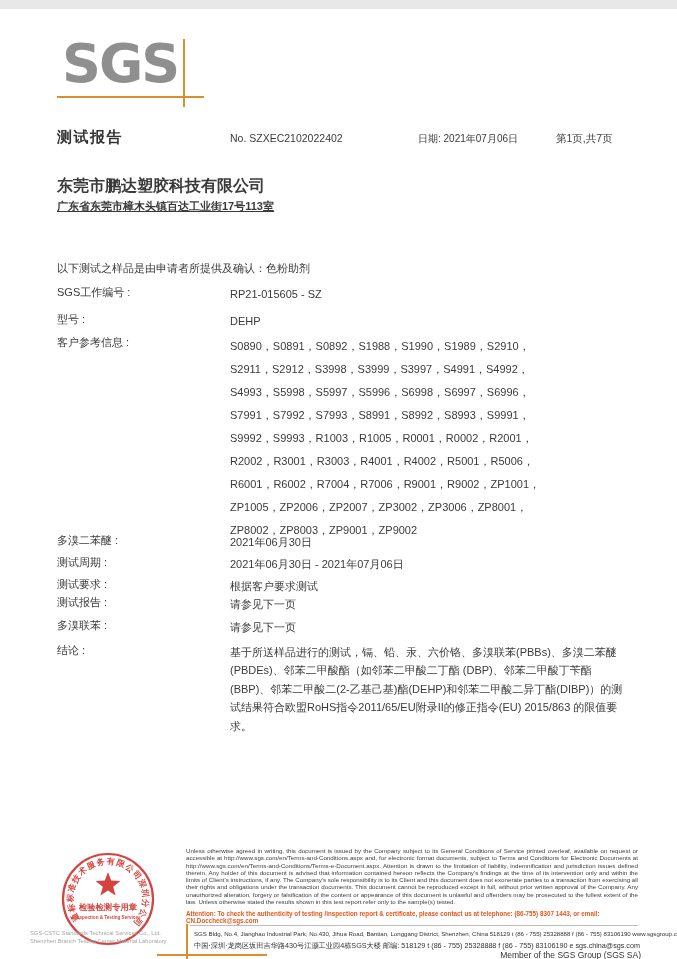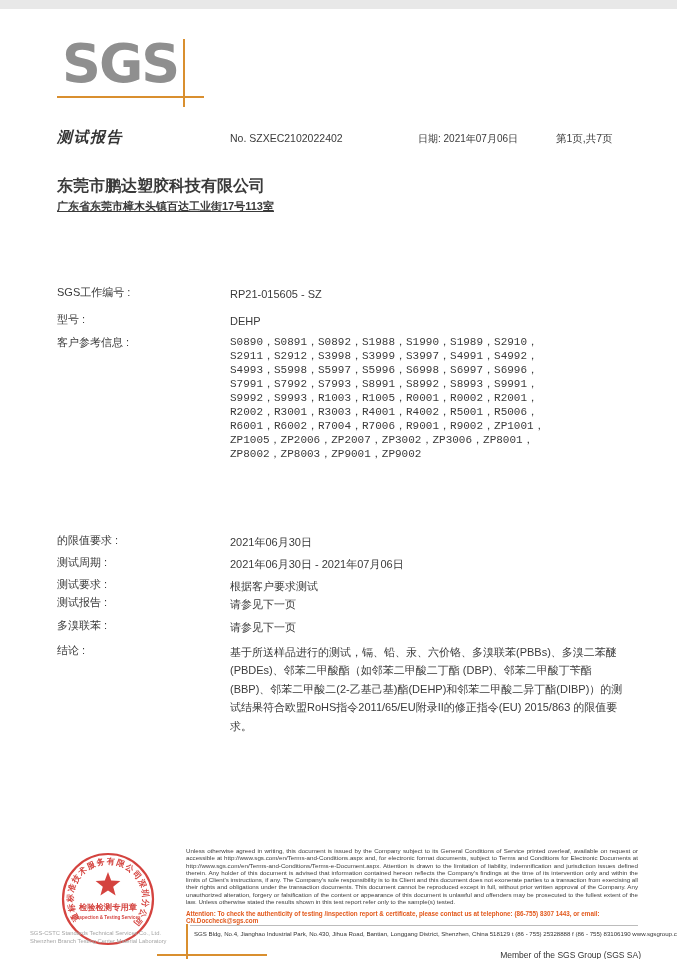--- a/index.html
+++ b/index.html
@@ -10,32 +10,32 @@
   }
   
   .logo {
     position:absolute; left:62px; top:26px;
     font-family:"DejaVu Sans", sans-serif; font-weight:bold;
     font-size:54px; line-height:58px; color:#8f8f8f; letter-spacing:-2px;
   }
   .hline-top { position:absolute; left:57px; top:87px; width:147px; height:2px; background:#d98f2f; }
   .vline-top { position:absolute; left:183px; top:30px; width:2px; height:68px; background:#d98f2f; }
   
-  .report-title { position:absolute; left:57px; top:119px; font-size:15px; font-weight:bold; letter-spacing:1.5px; color:#333;font-style:italic; }
+  .report-title { position:absolute; left:57px; top:119px; font-size:15px; font-weight:bold; letter-spacing:1.5px; color:#333; }
   .report-no   { position:absolute; left:230px; top:123px; font-size:10.5px; }
   .report-date { position:absolute; left:418px; top:123px; font-size:10px; }
   .report-page { position:absolute; left:556px; top:123px; font-size:10.5px; }
   .company-name    { position:absolute; left:57px; top:167px; font-size:16px; font-weight:bold; }
   .company-address { position:absolute; left:57px; top:190px; font-size:11px; font-weight:bold;text-decoration:underline; }
   
   .sample-intro { position:absolute; left:57px; top:252px; font-size:11px; }
   .row { position:absolute; left:0; width:677px; }
   .row .label { position:absolute; left:57px; font-size:11px; white-space:nowrap; }
   .row .value { position:absolute; left:230px; width:402px; font-size:11px; line-height:18.4px; }
-  .value.multiline { white-space:pre-line; line-height:14px;font-family:Liberation Mono, monospace; }
+  .value.multiline { white-space:pre-line; line-height:23px; }
   
   .stamp-svg { position:absolute; left:58px; top:842px; width:100px; height:100px; opacity:0.88; }
   .stamp-company {
     position:absolute; left:30px; top:921px; width:162px;
     font-size:5.8px; line-height:7.6px; color:#a6a6a6;
   }
   .disclaimer {
     position:absolute; left:186px; top:838px; width:452px;
     font-size:6.2px; line-height:7.25px; text-align:justify; color:#3d3d3d;
   }
@@ -63,20 +63,21 @@
   <div class="vline-top"></div>
 
   <div class="report-title">测试报告</div>
   <div class="report-no">No. SZXEC2102022402</div>
   <div class="report-date">日期: 2021年07月06日</div>
   <div class="report-page">第1页,共7页</div>
 
   <div class="company-name">东莞市鹏达塑胶科技有限公司</div>
   <div class="company-address">广东省东莞市樟木头镇百达工业街17号113室</div>
 
+  <div class="sample-intro">以下测试之样品是由申请者所提供及确认：色粉助剂</div>
 
   <div class="row" style="top:276px">
     <div class="label">SGS工作编号 :</div>
     <div class="value">RP21-015605 - SZ</div>
   </div>
   <div class="row" style="top:303px">
     <div class="label">型号 :</div>
     <div class="value">DEHP</div>
   </div>
   <div class="row" style="top:326px">
@@ -85,21 +86,21 @@
 S2911，S2912，S3998，S3999，S3997，S4991，S4992，
 S4993，S5998，S5997，S5996，S6998，S6997，S6996，
 S7991，S7992，S7993，S8991，S8992，S8993，S9991，
 S9992，S9993，R1003，R1005，R0001，R0002，R2001，
 R2002，R3001，R3003，R4001，R4002，R5001，R5006，
 R6001，R6002，R7004，R7006，R9001，R9002，ZP1001，
 ZP1005，ZP2006，ZP2007，ZP3002，ZP3006，ZP8001，
 ZP8002，ZP8003，ZP9001，ZP9002</div>
   </div>
   <div class="row" style="top:524px">
-    <div class="label">的限值要求 :</div>
+    <div class="label">多溴二苯醚 :</div>
     <div class="value">2021年06月30日</div>
   </div>
   <div class="row" style="top:546px">
     <div class="label">测试周期 :</div>
     <div class="value">2021年06月30日 - 2021年07月06日</div>
   </div>
   <div class="row" style="top:568px">
     <div class="label">测试要求 :</div>
     <div class="value">根据客户要求测试</div>
   </div>
@@ -132,19 +133,20 @@
   <div class="stamp-company">
     <div>SGS-CSTC Standards Technical Services Co., Ltd.</div>
     <div>Shenzhen Branch Testing Center Material Laboratory</div>
   </div>
 
   <div class="disclaimer">Unless otherwise agreed in writing, this document is issued by the Company subject to its General Conditions of Service printed overleaf, available on request or accessible at http://www.sgs.com/en/Terms-and-Conditions.aspx and, for electronic format documents, subject to Terms and Conditions for Electronic Documents at http://www.sgs.com/en/Terms-and-Conditions/Terms-e-Document.aspx. Attention is drawn to the limitation of liability, indemnification and jurisdiction issues defined therein. Any holder of this document is advised that information contained hereon reflects the Company's findings at the time of its intervention only and within the limits of Client's instructions, if any. The Company's sole responsibility is to its Client and this document does not exonerate parties to a transaction from exercising all their rights and obligations under the transaction documents. This document cannot be reproduced except in full, without prior written approval of the Company. Any unauthorized alteration, forgery or falsification of the content or appearance of this document is unlawful and offenders may be prosecuted to the fullest extent of the law. Unless otherwise stated the results shown in this test report refer only to the sample(s) tested.</div>
   <div class="attention">Attention: To check the authenticity of testing /inspection report &amp; certificate, please contact us at telephone: (86-755) 8307 1443, or email: CN.Doccheck@sgs.com</div>
 
   <div class="address-block">
     <div class="address-en">SGS Bldg, No.4, Jianghao Industrial Park, No.430, Jihua Road, Bantian, Longgang District, Shenzhen, China 518129    t (86 - 755) 25328888    f (86 - 755) 83106190    www.sgsgroup.com.cn</div>
+    <div class="address-cn">中国·深圳·龙岗区坂田吉华路430号江灏工业园4栋SGS大楼    邮编: 518129    t (86 - 755) 25328888    f (86 - 755) 83106190    e sgs.china@sgs.com</div>
   </div>
 
   <div class="member">Member of the SGS Group (SGS SA)</div>
   <div class="hline-bottom"></div>
   <div class="vline-bottom"></div>
 
 </div>
 
 </body></html>

